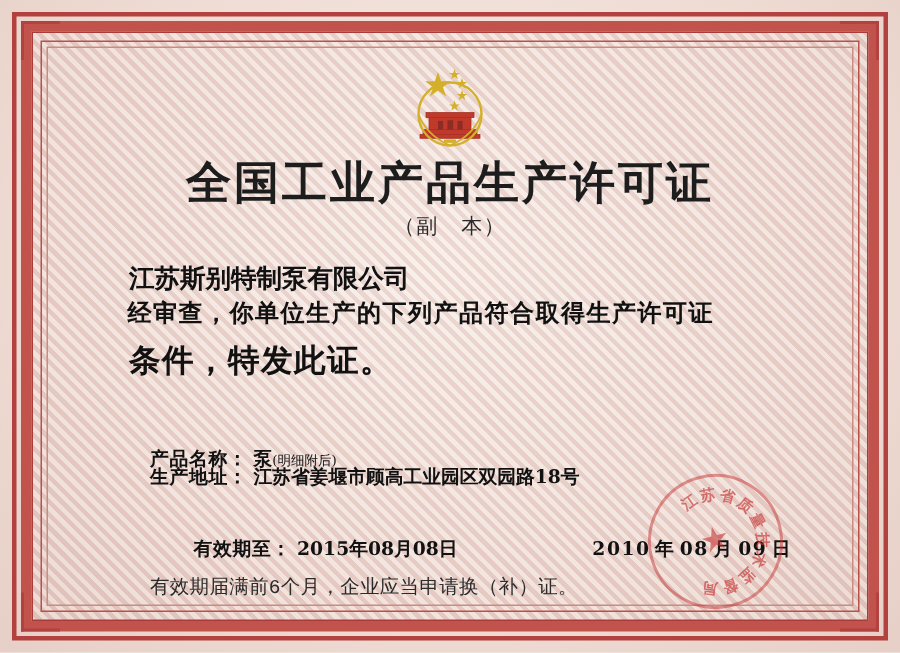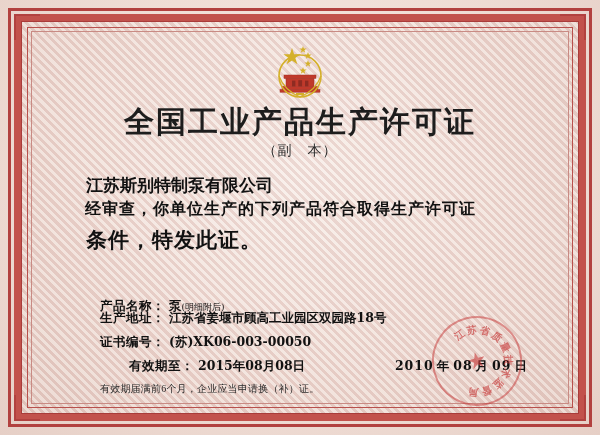--- a/index.html
+++ b/index.html
@@ -180,22 +180,22 @@
     color: #111;
     white-space: nowrap;
     letter-spacing: 1px;
   }
   .date-line .num { margin: 0 3px; }
 
   .footnote {
     position: absolute;
     left: 66px;
     top: 348px;
-    font-family: Liberation Serif, serif;
-    font-size: 10px;
+    font-family: Liberation Mono, monospace;
+    font-size: 13px;
     color: #2b2b2b;
     letter-spacing: 0.2px;
     text-align: center;
   }
 
   
   .seal {
     position: absolute;
     right: 44px;
     top: 282px;
@@ -293,23 +293,20 @@
 
     <div class="field f-product">
       <span class="label">产品名称：</span><span class="value">泵</span><span class="small">(明细附后)</span>
     </div>
 
 
     <div class="field f-produce">
       <span class="label">生产地址：</span><span class="value">江苏省姜堰市顾高工业园区双园路18号</span>
     </div>
 
-    <div class="field f-certno">
-      <span class="label">证书编号：</span><span class="value">(苏)XK06-003-00050</span>
-    </div>
 
     <div class="field f-valid">
       <span class="label">有效期至：</span><span class="value">2015年08月08日</span>
     </div>
 
     <div class="date-line">
       <span class="num">2010</span><span>年</span><span class="num">08</span><span>月</span><span class="num">09</span><span>日</span>
     </div>
 
     <div class="footnote">有效期届满前6个月，企业应当申请换（补）证。</div>

